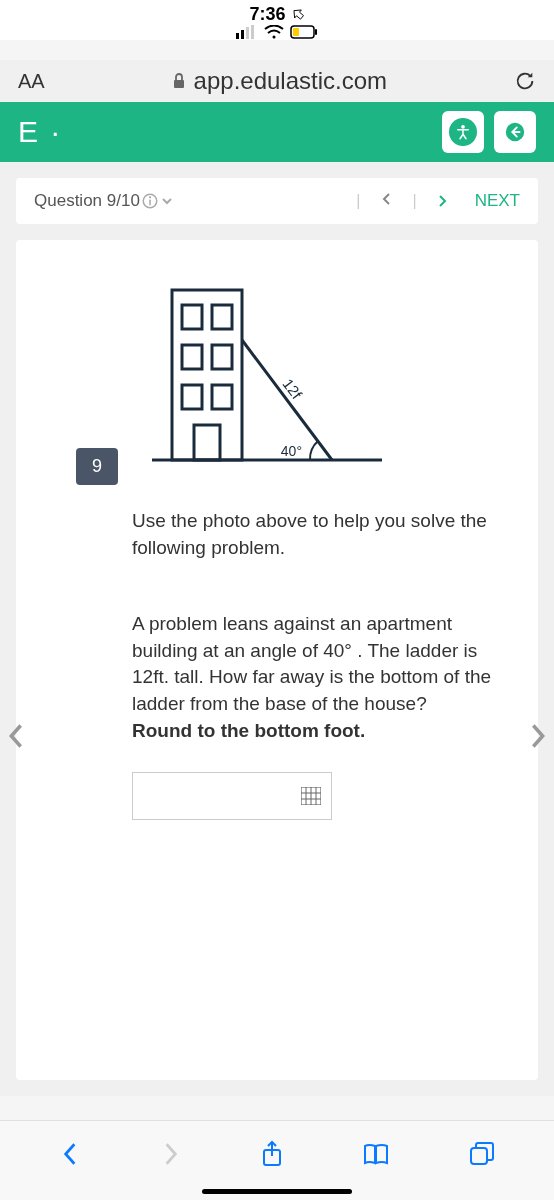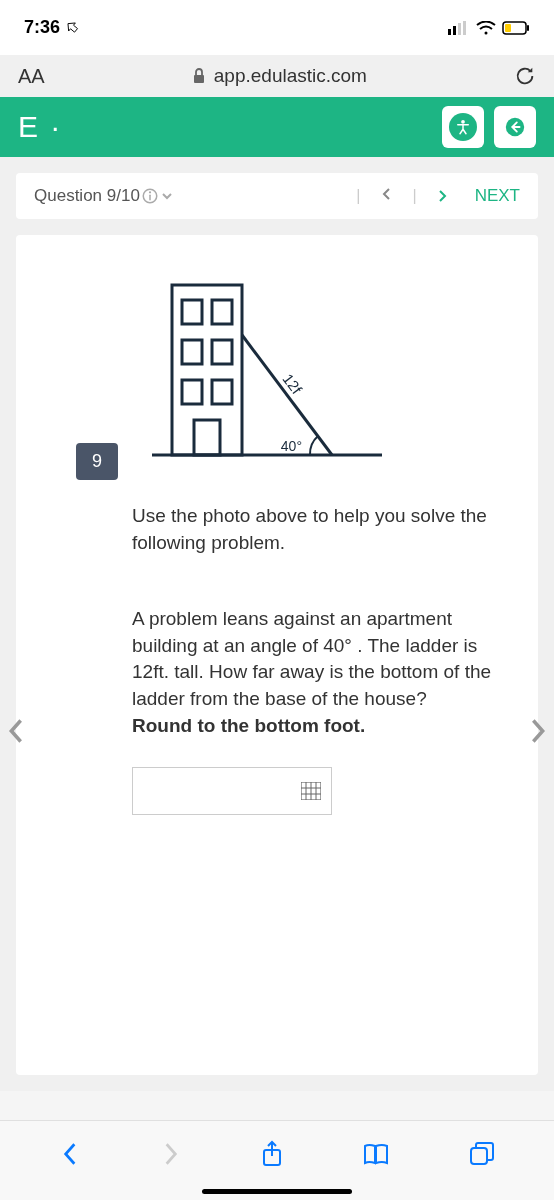--- a/index.html
+++ b/index.html
@@ -5,40 +5,42 @@
     * { margin: 0; padding: 0; box-sizing: border-box; }
     body {
       width: 554px;
       height: 1200px;
       font-family: -apple-system, BlinkMacSystemFont, sans-serif;
       background: #f5f5f5;
       overflow: hidden;
       position: relative;
     }
     .status-bar {
-      height: 55px;
+      height: 40px;
       display: flex;
       align-items: center;
       justify-content: space-between;
       padding: 4px 24px;
       background: #fff;
+      flex-direction: column;
     }
     .time { font-size: 18px; font-weight: 600; color: #000; }
     .status-icons { display: flex; gap: 6px; align-items: center; }
     .addr-bar {
       height: 42px;
       background: #f0f0f0;
       display: flex;
       align-items: center;
       padding: 0 18px;
       gap: 14px;
+      margin-top: 20px;
     }
     .aa { font-size: 20px; color: #333; }
     .addr-center { flex: 1; display: flex; justify-content: center; align-items: center; gap: 8px; }
-    .url { font-size: 19px; color: #333; }
+    .url { font-size: 24px; color: #333; }
     .app-header {
       height: 60px;
       background: #1db584;
       display: flex;
       align-items: center;
       justify-content: space-between;
       padding: 0 18px;
     }
     .logo { color: #fff; font-size: 30px; font-weight: 300; letter-spacing: 2px; }
     .header-right { display: flex; gap: 10px; }

